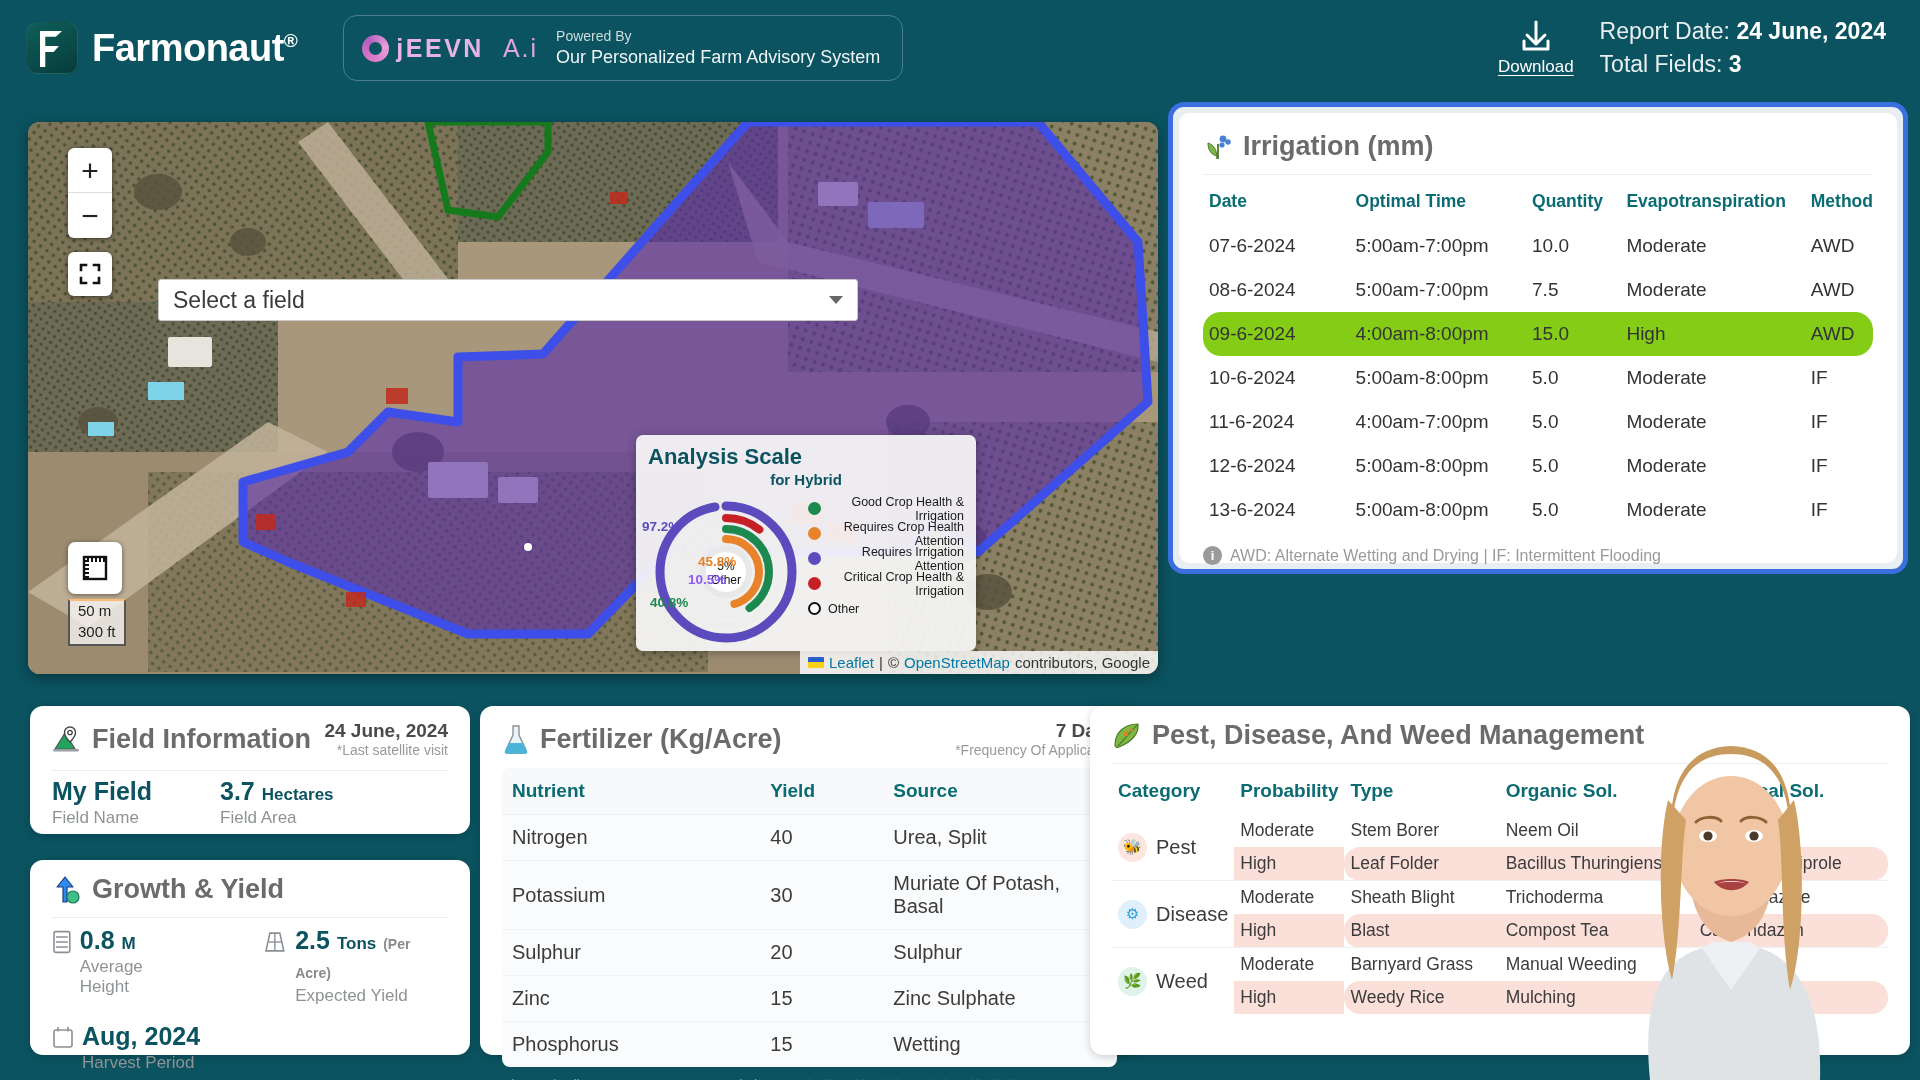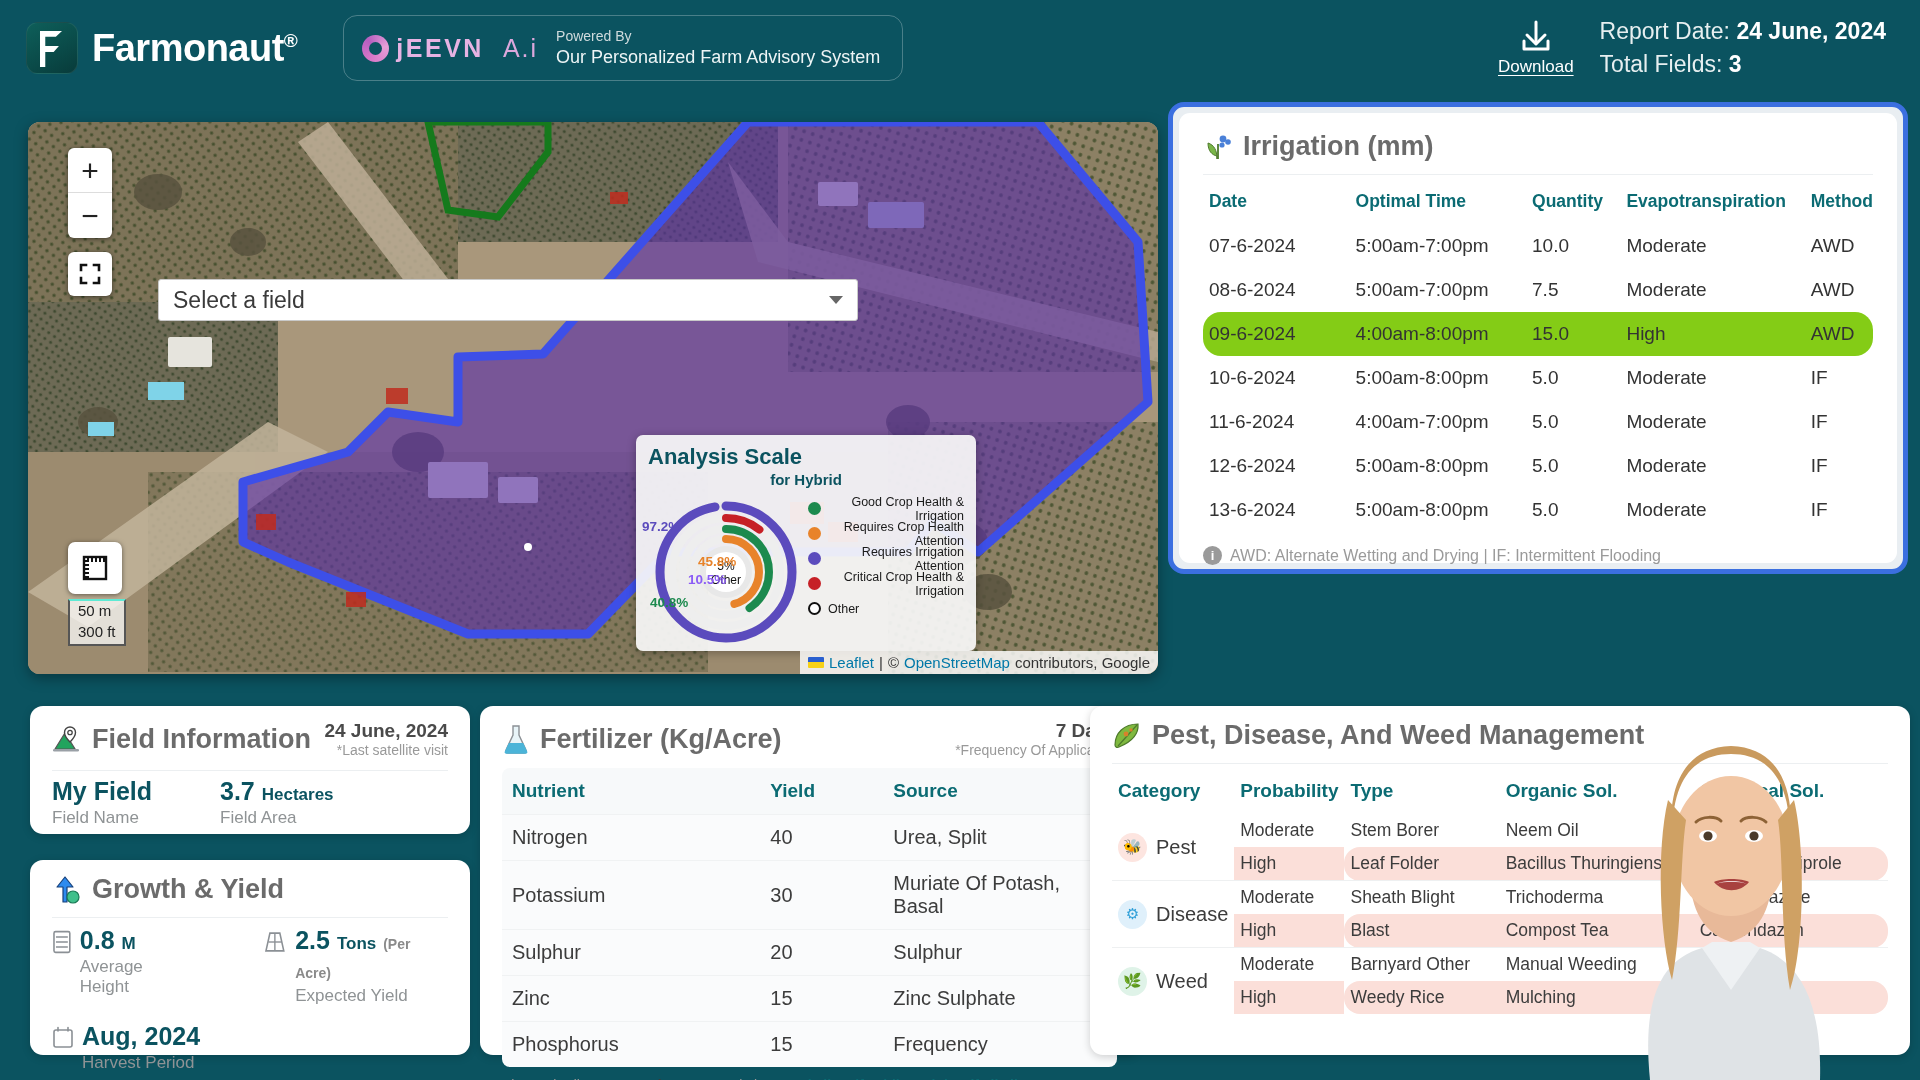--- a/index.html
+++ b/index.html
@@ -127,21 +127,21 @@
     margin-left:auto; width:0;height:0;
     border-left:7px solid transparent;border-right:7px solid transparent;
     border-top:8px solid #666;
   }
   .scalebar { position:absolute; left:40px; bottom:28px; font-size:15px; color:#222; }
   .scalebar div {
     background: rgba(255,255,255,.72);
     border:2px solid #555; border-top:none;
     padding: 1px 8px 2px; line-height:1.25;
   }
-  .scalebar div:first-child { border-bottom:none; border-top:2px solid #5eead4; }
+  .scalebar div:first-child { border-bottom:none; border-top:2px solid #fdba74; }
   .attrib {
     position:absolute; right:0; bottom:0;
     background: rgba(255,255,255,.82);
     font-size:15px; padding: 3px 8px; color:#333;
     display:flex; align-items:center; gap:5px;
   }
   .attrib a { color:#0078A8; text-decoration:none; }
   .flagmark { display:inline-block; width:16px;height:11px;
     background:linear-gradient(#2a5fcf 0 50%, #f7d117 50% 100%); border-radius:1px; }
 
@@ -674,21 +674,21 @@
             <td>Sulphur</td>
           </tr>
           <tr>
             <td>Zinc</td>
             <td>15</td>
             <td>Zinc Sulphate</td>
           </tr>
           <tr>
             <td>Phosphorus</td>
             <td>15</td>
-            <td>Frequency</td>
+            <td>Wetting</td>
           </tr>
         </tbody>
     </table>
     <div class="ph-bar">
       <div>
         <span>Ph Level Adjustment:</span>
         <b>6 ph</b>
       </div>
       <div>
         <span>Solution:</span>
@@ -756,21 +756,21 @@
             <td>Carbendazim</td>
           </tr>
           <tr class="catsep">
             <td rowspan="2">
               <span class="pcat">
                 <span class="pico" style="background:#dff3e8; color:#28a463">🌿</span>
                 <span>Weed</span>
               </span>
             </td>
             <td class="prob-mod">Moderate</td>
-            <td>Barnyard Other</td>
+            <td>Barnyard Grass</td>
             <td>Manual Weeding</td>
             <td></td>
           </tr>
           <tr class="rowhi">
             <td class="prob-high">High</td>
             <td>Weedy Rice</td>
             <td>Mulching</td>
             <td></td>
           </tr>
         </tbody>

